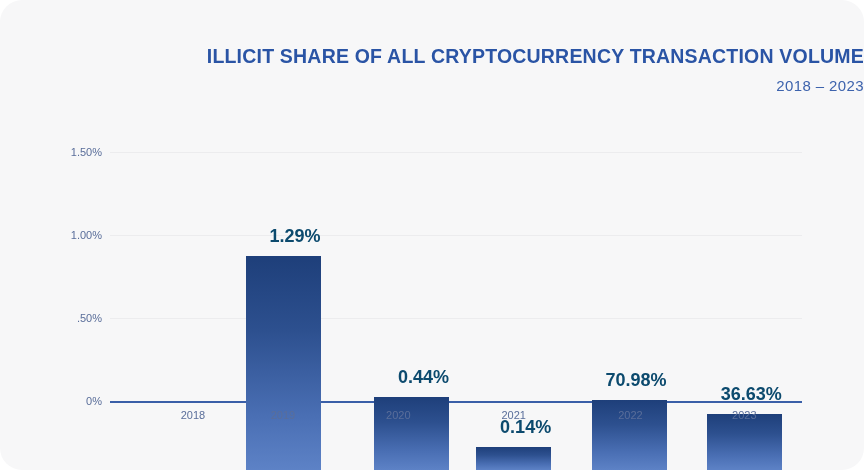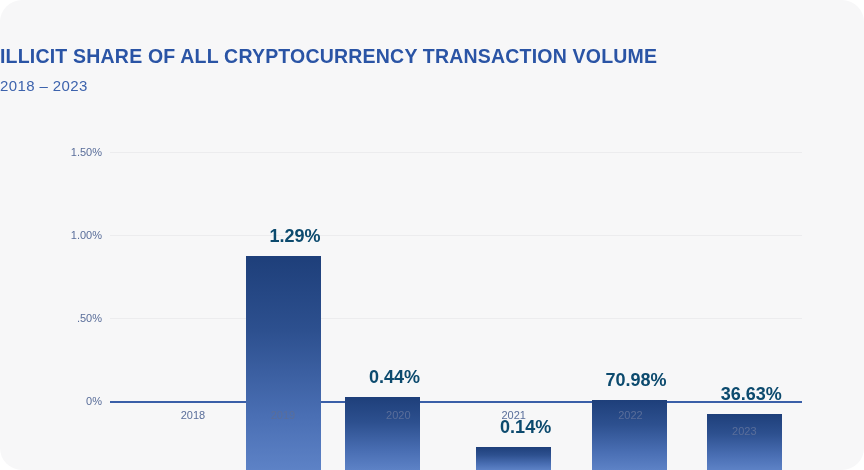--- a/index.html
+++ b/index.html
@@ -25,21 +25,21 @@
     box-sizing: border-box;
     overflow: hidden;
   }
 
   
   #chart-header {
     position: absolute;
     left: 0;
     top: 0;
     width: 864px;
-    text-align: left;
+    text-align: right;
   }
   #chart-title {
     margin: 0;
     padding-top: 45px;
     font-size: 19.5px;
     font-weight: bold;
     letter-spacing: 0.2px;
     color: #2a54a5;
     font-family: "Liberation Sans", sans-serif;
     white-space: nowrap;
@@ -164,35 +164,35 @@
       <div class="gridline" style="top: 0px;"></div>
     </div>
   <div id="axis-baseline"></div>
   <div id="x-axis">
       <div class="x-tick-label" style="left: 20.1667px; text-align: right;">2018</div>
       <div class="bar-group" style="left: 135.5px; height: 401px;">
         <div class="bar" style="height: 214.14px;"></div>
         <div class="bar-value-label" style="bottom: 223.14px;">1.29%</div>
       </div>
       <div class="x-tick-label" style="left: 135.5px;">2019</div>
-      <div class="bar-group" style="left: 235px; height: 401px;">
+      <div class="bar-group" style="left: 264px; height: 401px;">
         <div class="bar" style="height: 73.04px;"></div>
         <div class="bar-value-label" style="bottom: 82.04px;">0.44%</div>
       </div>
       <div class="x-tick-label" style="left: 250.833px;">2020</div>
       <div class="bar-group" style="left: 366.167px; height: 401px;">
         <div class="bar" style="height: 23.24px;"></div>
         <div class="bar-value-label" style="bottom: 32.24px;">0.14%</div>
       </div>
       <div class="x-tick-label" style="left: 366.167px;">2021</div>
       <div class="bar-group" style="left: 481.5px; height: 401px;">
         <div class="bar" style="height: 69.72px;"></div>
         <div class="bar-value-label" style="bottom: 78.72px;">70.98%</div>
       </div>
       <div class="x-tick-label" style="left: 483px;">2022</div>
       <div class="bar-group" style="left: 596.833px; height: 401px;">
         <div class="bar" style="height: 56.44px;"></div>
         <div class="bar-value-label" style="bottom: 65.44px;">36.63%</div>
       </div>
-      <div class="x-tick-label" style="left: 596.833px; margin-top: 16px;">2023</div>
+      <div class="x-tick-label" style="left: 596.833px;">2023</div>
     </div>
 
 </div>
 
 </body></html>

